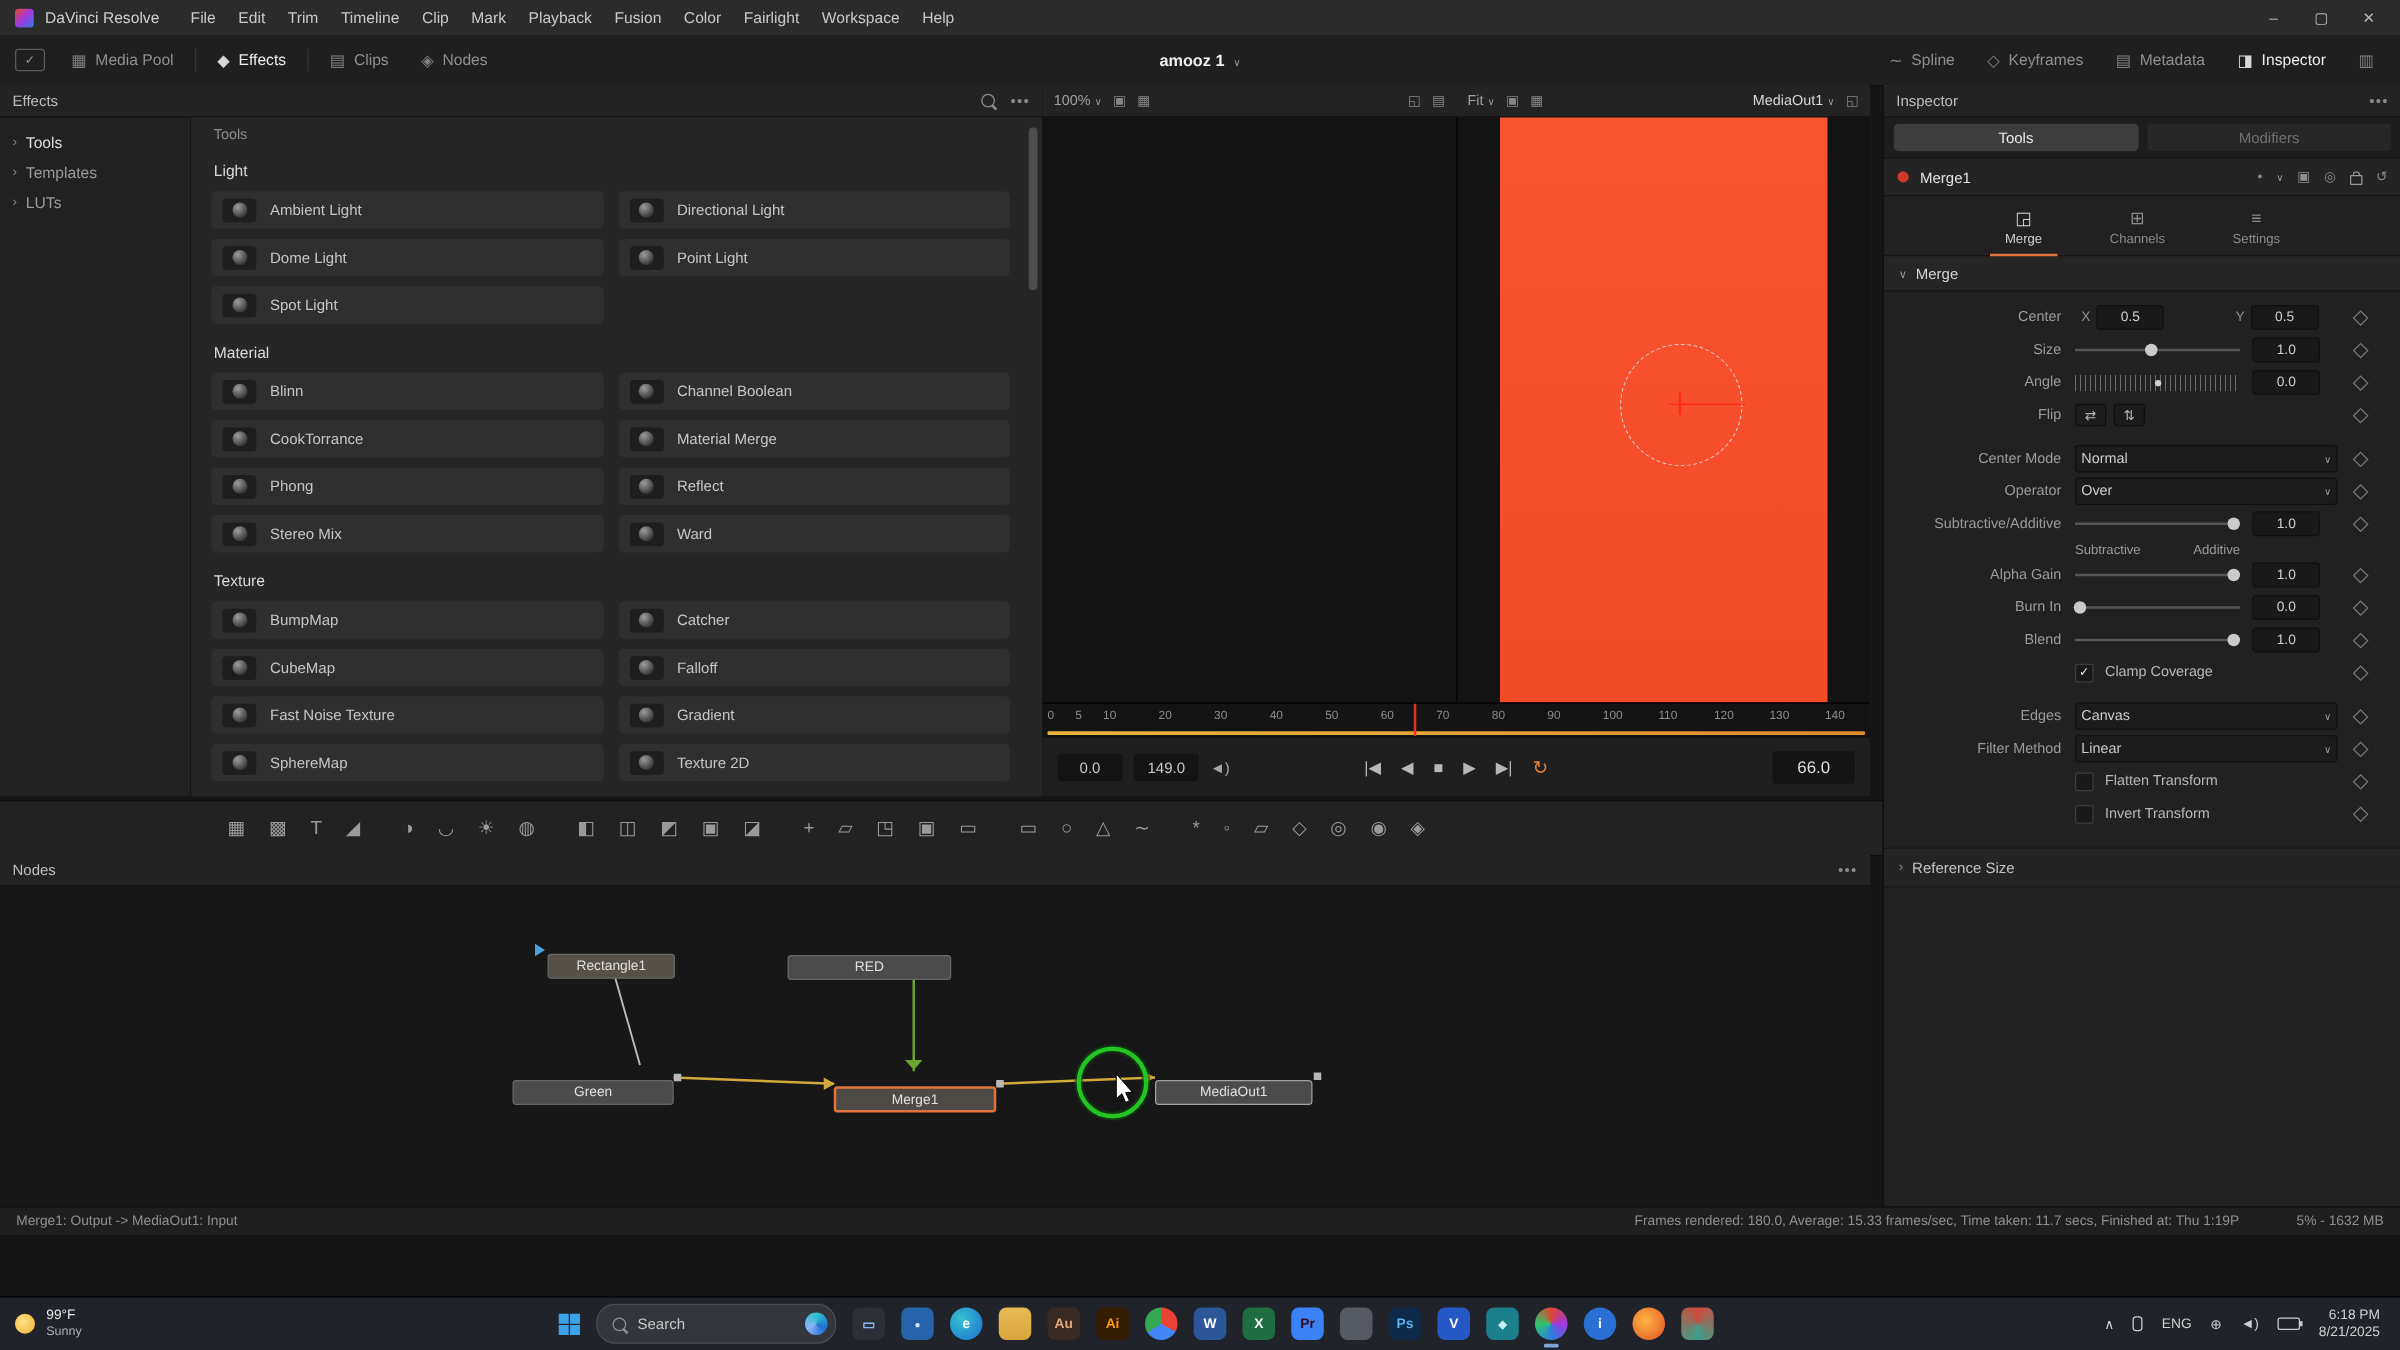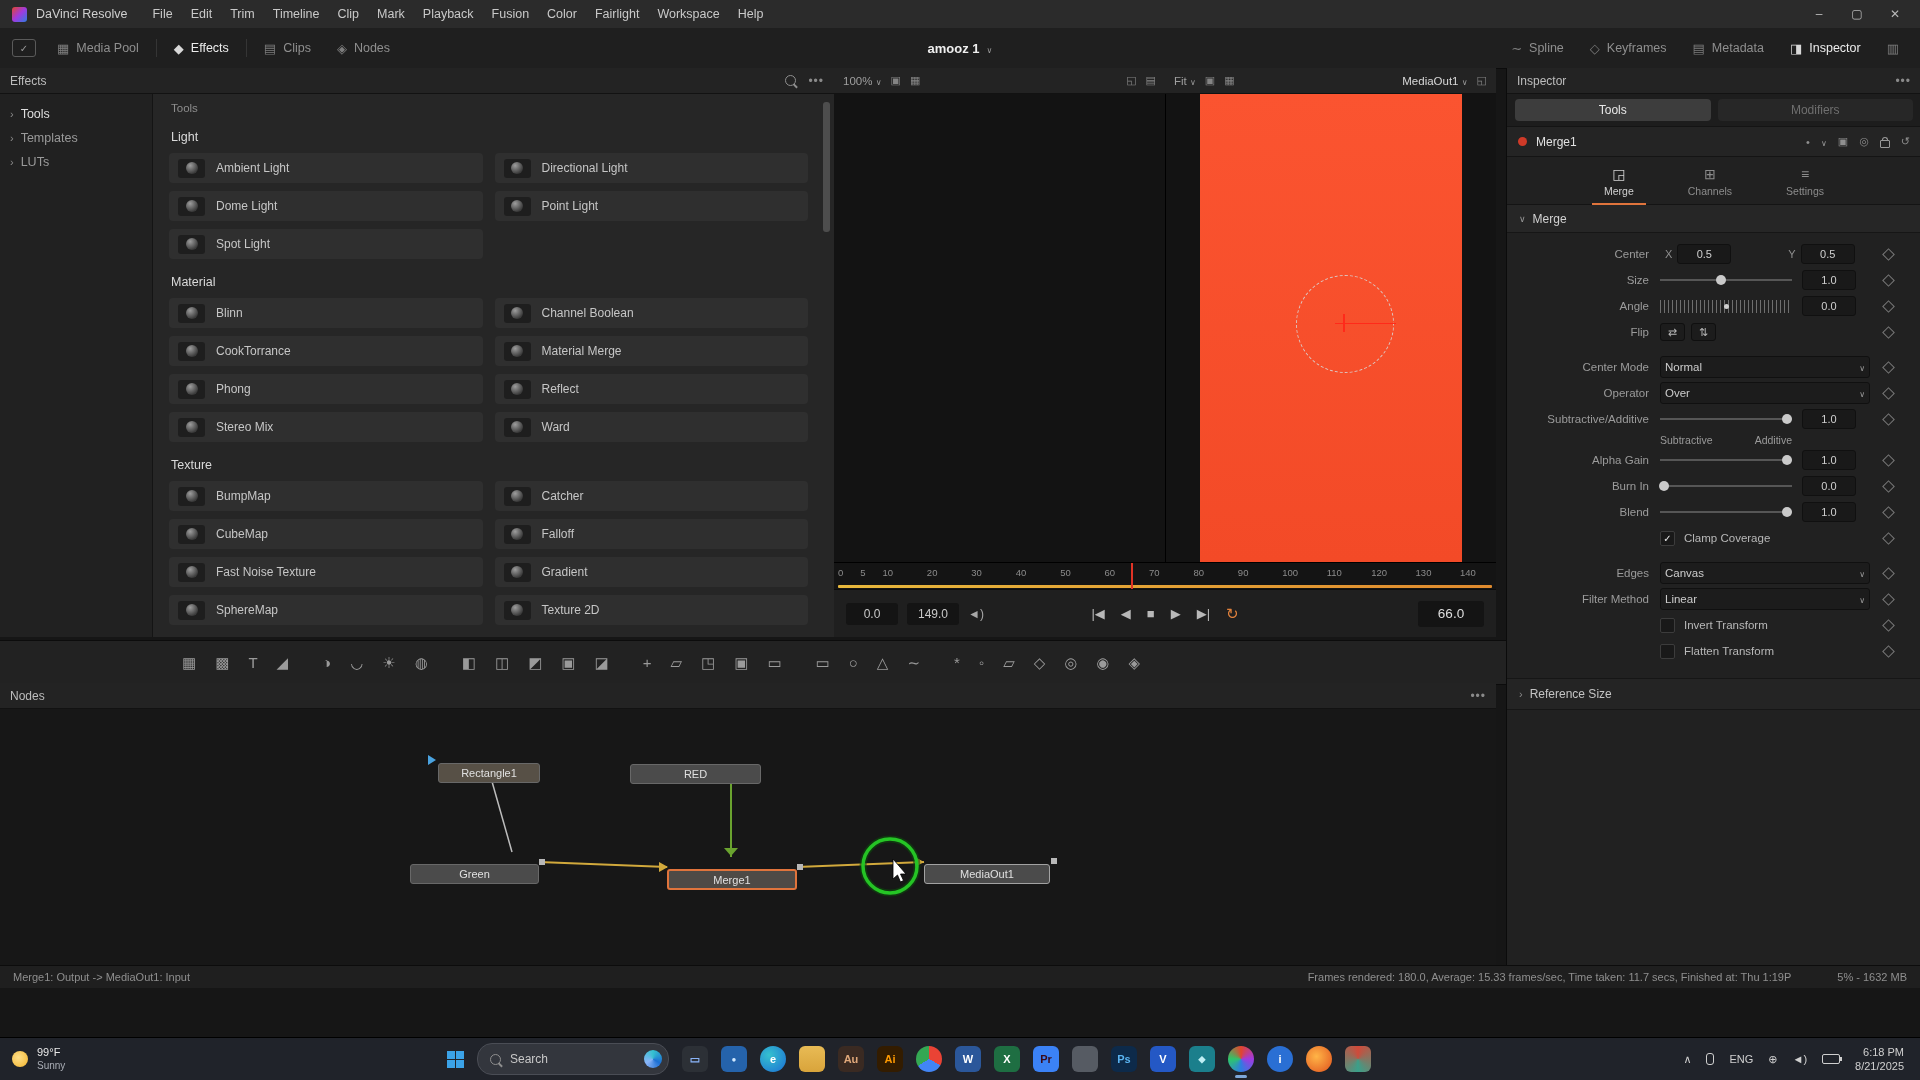--- a/index.html
+++ b/index.html
@@ -693,28 +693,28 @@
         <span class="dropdown">
           <span>Linear</span>
           <span class="chev"></span>
         </span>
         <span class="kf"></span>
       </div>
 
       <div class="prow">
         <span class="plabel"></span>
         <span class="chk"></span>
-        <span class="chk-label">Invert Transform</span>
+        <span class="chk-label">Flatten Transform</span>
         <span class="kf"></span>
       </div>
 
       <div class="prow">
         <span class="plabel"></span>
         <span class="chk"></span>
-        <span class="chk-label">Flatten Transform</span>
+        <span class="chk-label">Invert Transform</span>
         <span class="kf"></span>
       </div>
 
       <div class="ref-row">
         <span class="tchev">›</span>
         <span>Reference Size</span>
       </div>
     </div>
   </aside>
 

